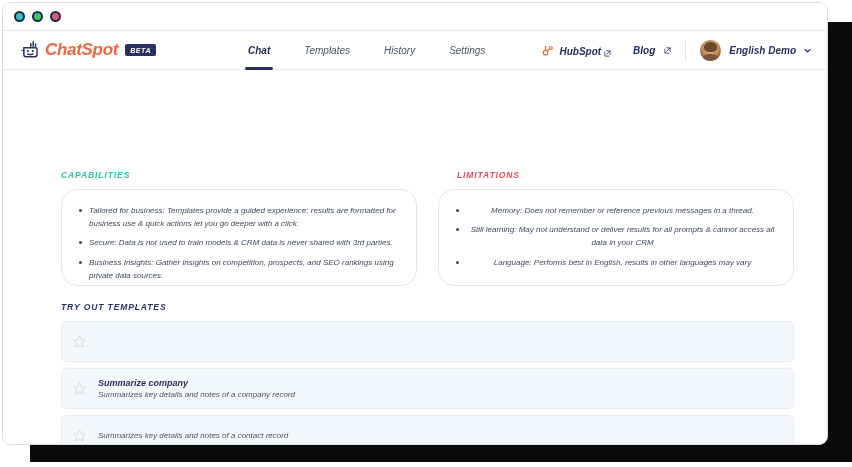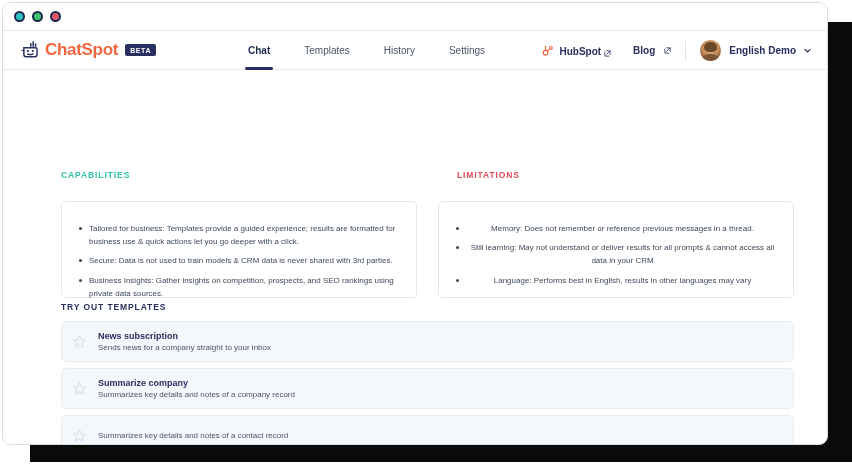--- a/index.html
+++ b/index.html
@@ -14,20 +14,21 @@
     font-family: "Liberation Sans", sans-serif;
     -webkit-font-smoothing: antialiased;
   }
 
   
   .stage {
     position: absolute;
     left: 0; top: 0;
     width: 852px; height: 467px;
     background: #ffffff;
+    font-style: italic;
   }
   .shadow-right {
     position: absolute;
     left: 824px; top: 22px;
     width: 28px; height: 423px;
     background: #0a0a0a;
   }
   .shadow-bottom {
     position: absolute;
     left: 30px; top: 440px;
@@ -228,25 +229,25 @@
   .cols {
     position: absolute;
     left: 58px;
     top: 100px;
     right: 33px;
     display: flex;
     gap: 21px;
   }
   .col { flex: 1 1 0; min-width: 0; }
   .info-card {
-    margin-top: 21px;
+    margin-top: 9px;
     border: 1px solid #e3e7ed;
-    border-radius: 5px;
-    background: #ffffff;
-    padding: 20px 14px 14px 10px;
+    border-radius: 16px;
+    background: #ffffff;
+    padding: 14px 14px 14px 10px;
     box-sizing: border-box;
   }
   .card-cap { height: 97px; }
   .card-lim { height: 97px; text-align: center; }
   .info-card ul {
     margin: 0;
     padding-left: 17px;
     list-style: none;
   }
   .info-card li {
@@ -417,24 +418,20 @@
       </div>
 
       <div class="tpl-section">
         <div class="section-label label-tpl">TRY OUT TEMPLATES</div>
         <div class="tpl-list">
 
           <div class="tpl-card">
             <svg class="star" viewBox="0 0 24 24">
               <path d="M12 2.8 L14.9 9.0 L21.4 9.8 L16.6 14.3 L17.9 20.9 L12 17.6 L6.1 20.9 L7.4 14.3 L2.6 9.8 L9.1 9.0 Z" fill="none" stroke="#cfd6e2" stroke-width="1.4" stroke-linejoin="round"></path>
             </svg>
-            <div>
-              <div class="tpl-title">News subscription</div>
-              <div class="tpl-desc">Sends news for a company straight to your inbox</div>
-            </div>
           </div>
 
           <div class="tpl-card">
             <svg class="star" viewBox="0 0 24 24">
               <path d="M12 2.8 L14.9 9.0 L21.4 9.8 L16.6 14.3 L17.9 20.9 L12 17.6 L6.1 20.9 L7.4 14.3 L2.6 9.8 L9.1 9.0 Z" fill="none" stroke="#cfd6e2" stroke-width="1.4" stroke-linejoin="round"></path>
             </svg>
             <div>
               <div class="tpl-title">Summarize company</div>
               <div class="tpl-desc">Summarizes key details and notes of a company record</div>
             </div>

